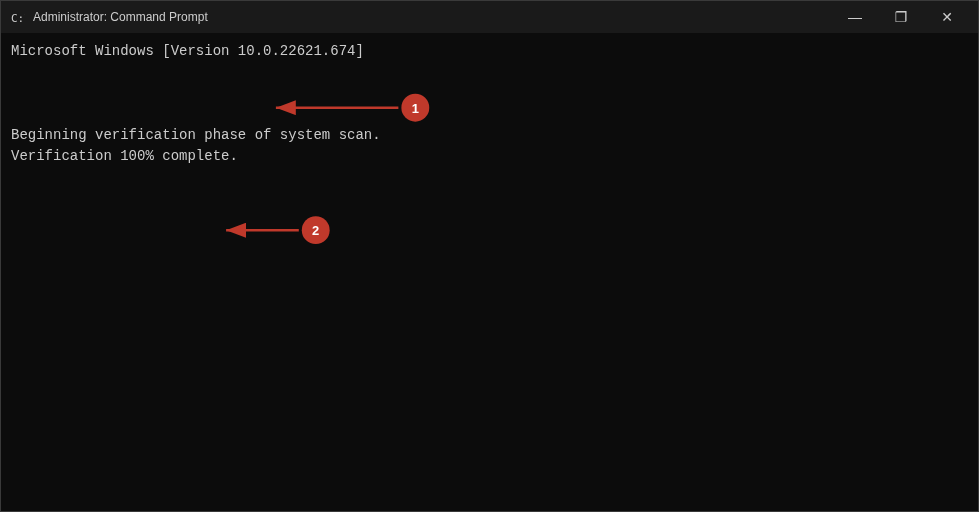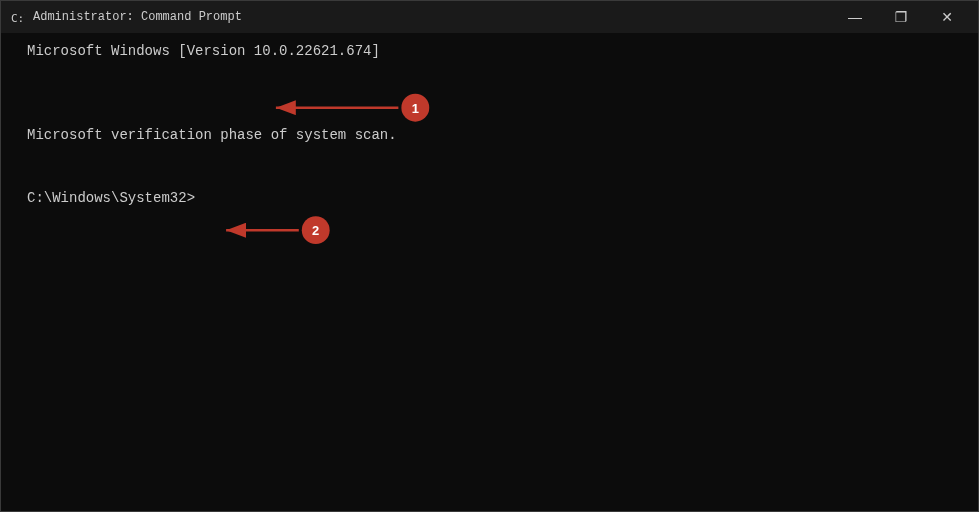--- a/index.html
+++ b/index.html
@@ -43,21 +43,21 @@
       display: flex;
       align-items: center;
       justify-content: center;
       font-size: 10px;
       color: #fff;
     }
 
     .title-bar-text {
       color: #cccccc;
       font-size: 12px;
-      font-family: Liberation Mono, monospace;
+      font-family: Liberation Sans, sans-serif;
       flex: 1;
     }
 
     .title-bar-controls {
       display: flex;
       gap: 0;
     }
 
     .title-bar-btn {
       width: 46px;
@@ -69,21 +69,21 @@
       cursor: pointer;
       display: flex;
       align-items: center;
       justify-content: center;
       font-family: 'Segoe UI', sans-serif;
     }
 
     .terminal-body {
       flex: 1;
       background: #0c0c0c;
-      padding: 8px 26px;
+      padding: 8px 10px;
       color: #cccccc;
       font-size: 14px;
       line-height: 1.5;
       position: relative;
       overflow: hidden;
     }
 
     .terminal-line {
       white-space: pre;
       color: #cccccc;
@@ -122,24 +122,24 @@
       <button class="title-bar-btn close">✕</button>
     </div>
   </div>
 
   <div class="terminal-body">
     <div>
       <div class="terminal-line">Microsoft Windows [Version 10.0.22621.674]</div>
       <div class="terminal-line empty"></div>
       <div class="terminal-line empty"></div>
       <div class="terminal-line empty"></div>
-      <div class="terminal-line">Microsoft verification phase of system scan.</div>
+      <div class="terminal-line">Beginning verification phase of system scan.</div>
+      <div class="terminal-line">Verification 100% complete.</div>
       <div class="terminal-line empty"></div>
       <div class="terminal-line empty"></div>
-      <div class="terminal-line">C:\Windows\System32&gt;</div>
     </div>
 
     <svg class="overlay" viewBox="0 0 959 480" xmlns="http://www.w3.org/2000/svg">
 
       <defs>
         <marker id="arrowhead1" markerWidth="8" markerHeight="6" refX="8" refY="3" orient="auto">
           <polygon points="0 0, 8 3, 0 6" fill="#c0392b"></polygon>
         </marker>
         <marker id="arrowhead2" markerWidth="8" markerHeight="6" refX="8" refY="3" orient="auto">
           <polygon points="0 0, 8 3, 0 6" fill="#c0392b"></polygon>

